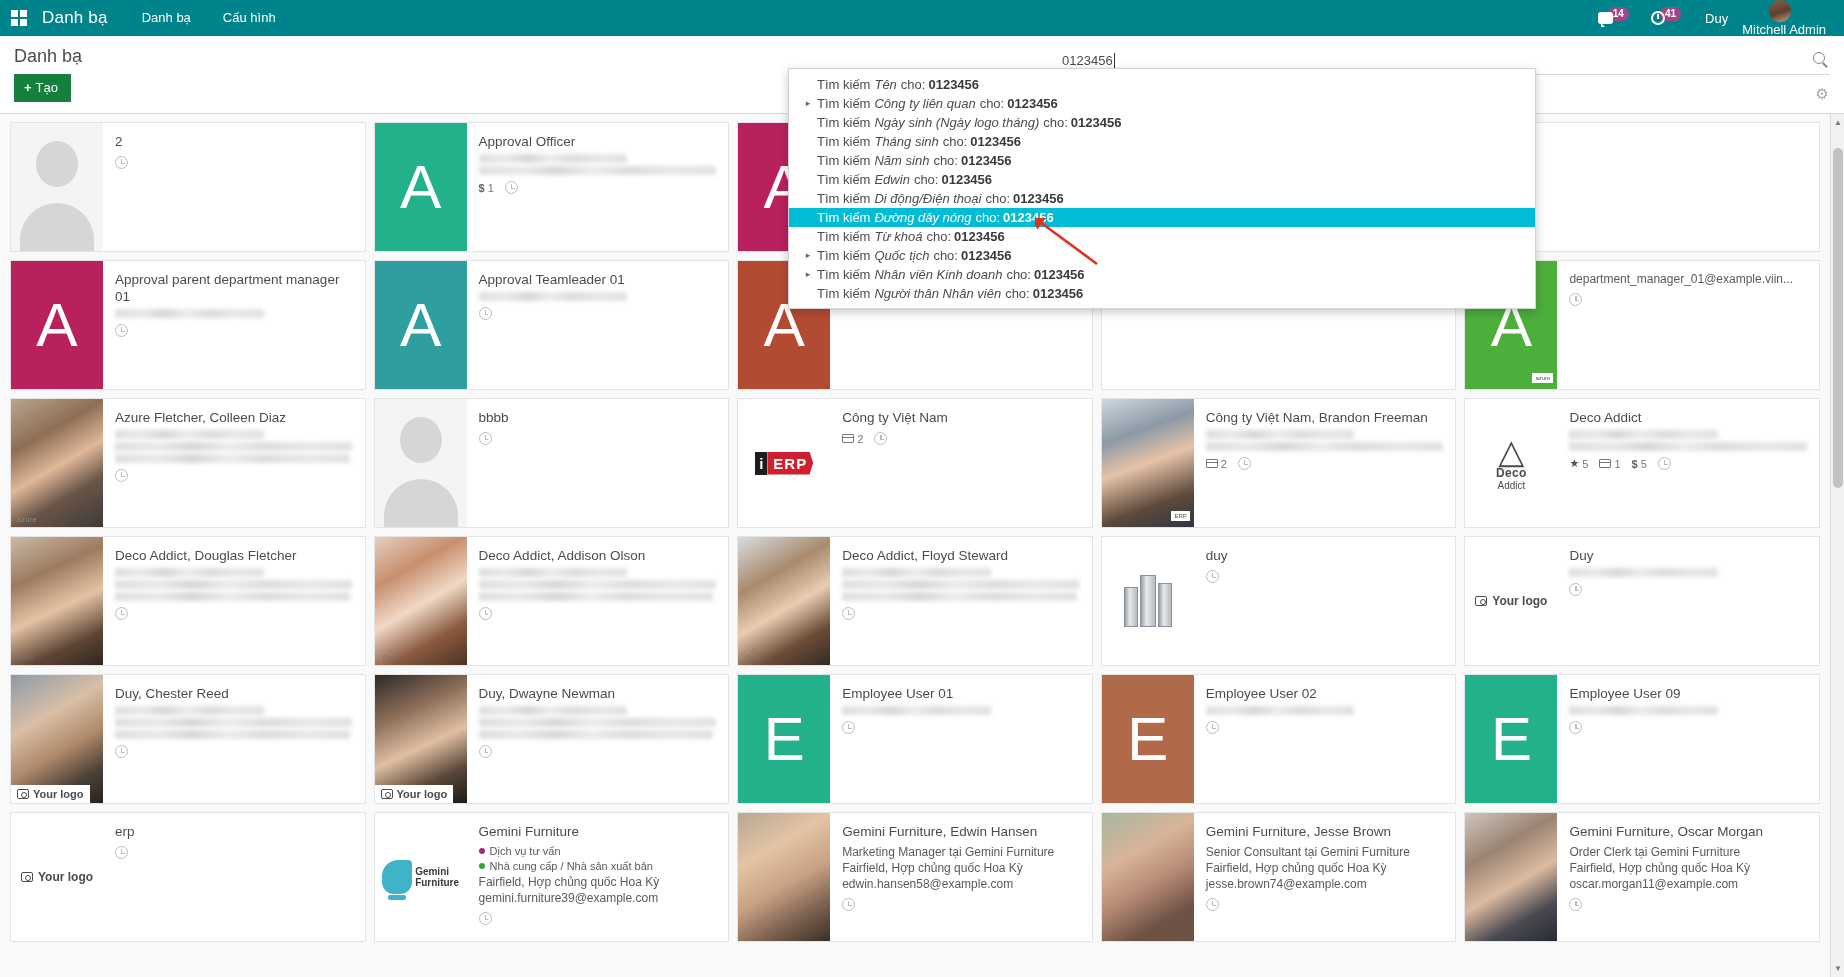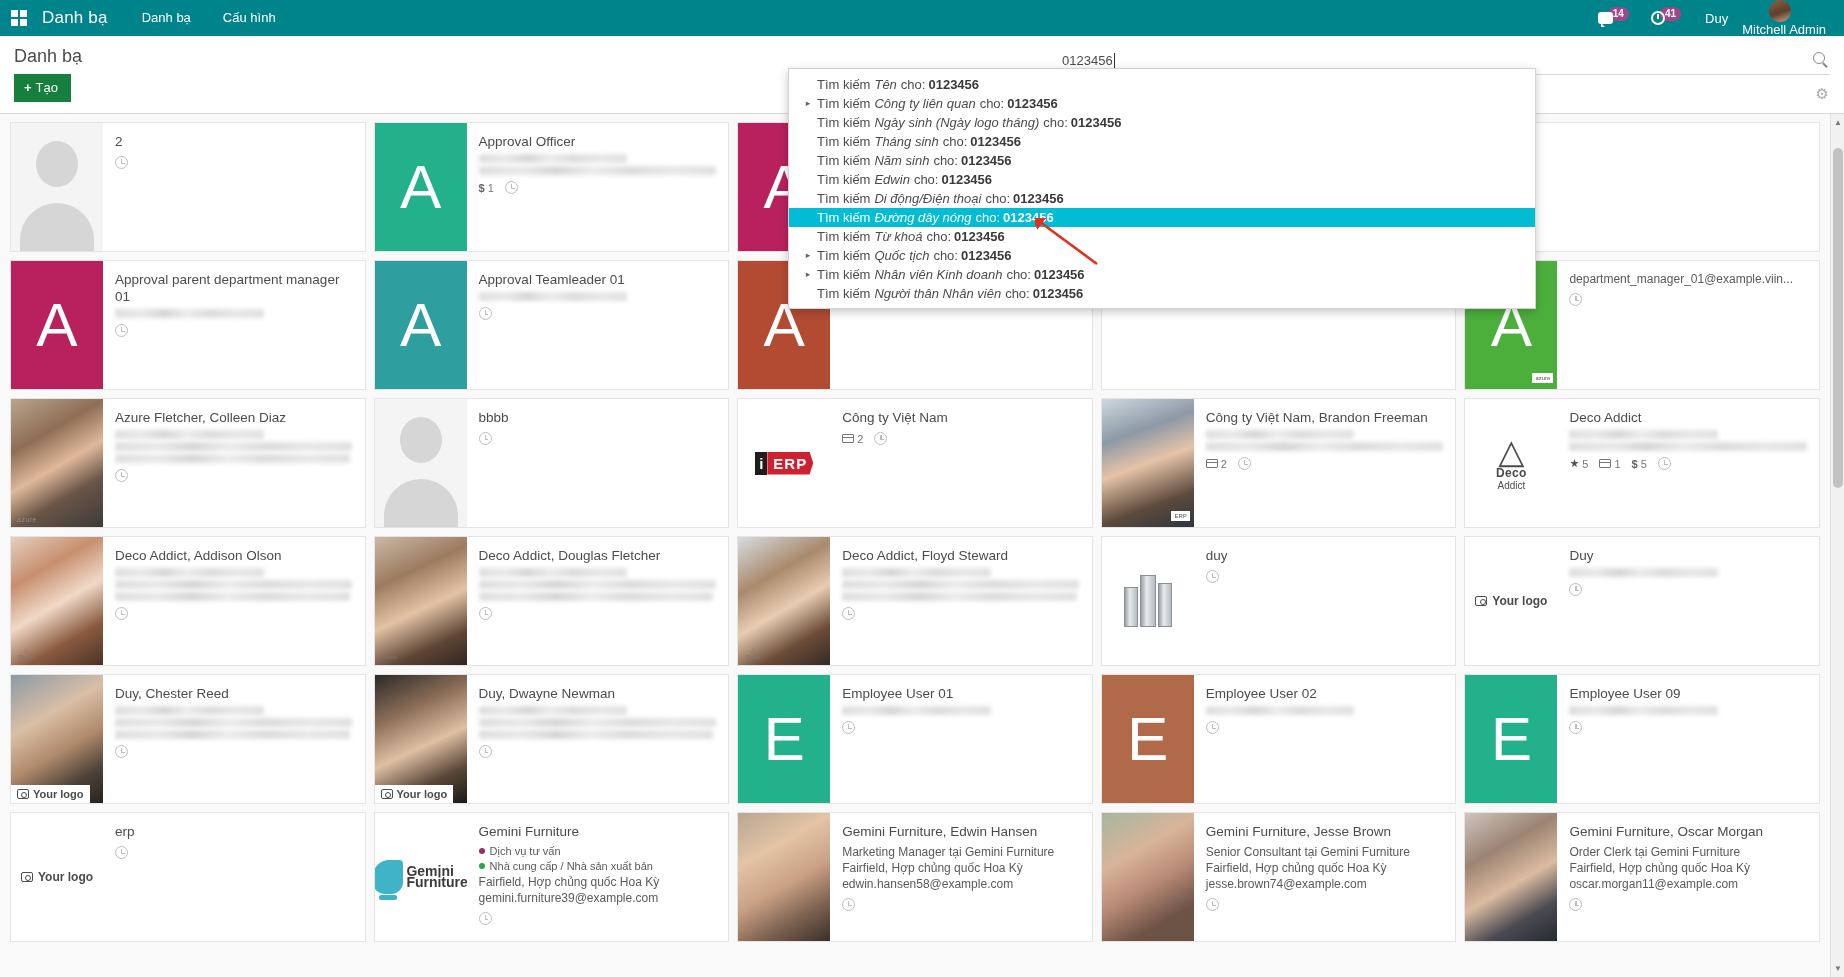--- a/index.html
+++ b/index.html
@@ -266,21 +266,21 @@
 
   .gemini-logo { display:flex; align-items:center; gap:3px; }
   .gem-chair {
     width: 30px; height: 34px; background:#3fb3c8;
     border-radius: 16px 4px 12px 12px;
     position: relative;
   }
   .gem-chair:after {
     content:""; position:absolute; left:6px; bottom:-6px; width:18px; height:5px; background:#3fb3c8; border-radius:2px;
   }
-  .gem-txt { font-size:14px; font-weight:bold; color:#3a3a3a; line-height:11px; }
+  .gem-txt { font-size:10px; font-weight:bold; color:#3a3a3a; line-height:11px; }
 
   .yourlogo { display:flex; align-items:center; gap:5px; font-size:12px; font-weight:bold; color:#4c4c4c; }
   .cam-ic { display:inline-block; width:12px; height:10px; border:1.4px solid #4c4c4c; border-radius:2px; position:relative; }
   .cam-ic:after { content:""; position:absolute; left:3.2px; top:2px; width:4px; height:4px; border:1.2px solid #4c4c4c; border-radius:50%; }
 
   .azure-mark { position:absolute; left:6px; bottom:4px; font-size:7px; color:#8d8d8d; letter-spacing:.5px; }
   .deco-mark  { position:absolute; left:8px; bottom:4px; font-size:6px; color:#777; text-align:center; line-height:7px; }
   .logo-overlay-white {
     position:absolute; right:4px; bottom:6px; background:#fff; padding:2px 3px;
     font-size:6px; color:#555; line-height:6px; text-align:center;
@@ -690,42 +690,42 @@
               <span>5</span>
             </span>
             <span class="stat">
               <span class="clock-small"></span>
             </span>
           </div>
         </div>
       </div>
       <div class="kb-card">
         <div class="kb-img">
+          <div class="photo p-douglas"></div>
+          <span class="deco-mark">△<br>Deco</span>
+        </div>
+        <div class="kb-body">
+          <div class="kb-name">Deco Addict, Douglas Fletcher</div>
+          <div class="blur-line" style="width: 62%;"></div>
+          <div class="blur-line" style="width: 99%;"></div>
+          <div class="blur-line" style="width: 98%;"></div>
+          <div class="kb-stats">
+            <span class="stat">
+              <span class="clock-small"></span>
+            </span>
+          </div>
+        </div>
+      </div>
+      <div class="kb-card">
+        <div class="kb-img">
           <div class="photo p-addison"></div>
           <span class="deco-mark">△<br>Deco</span>
         </div>
         <div class="kb-body">
           <div class="kb-name">Deco Addict, Addison Olson</div>
-          <div class="blur-line" style="width: 62%;"></div>
-          <div class="blur-line" style="width: 99%;"></div>
-          <div class="blur-line" style="width: 98%;"></div>
-          <div class="kb-stats">
-            <span class="stat">
-              <span class="clock-small"></span>
-            </span>
-          </div>
-        </div>
-      </div>
-      <div class="kb-card">
-        <div class="kb-img">
-          <div class="photo p-douglas"></div>
-          <span class="deco-mark">△<br>Deco</span>
-        </div>
-        <div class="kb-body">
-          <div class="kb-name">Deco Addict, Douglas Fletcher</div>
           <div class="blur-line" style="width: 62%;"></div>
           <div class="blur-line" style="width: 99%;"></div>
           <div class="blur-line" style="width: 98%;"></div>
           <div class="kb-stats">
             <span class="stat">
               <span class="clock-small"></span>
             </span>
           </div>
         </div>
       </div>

